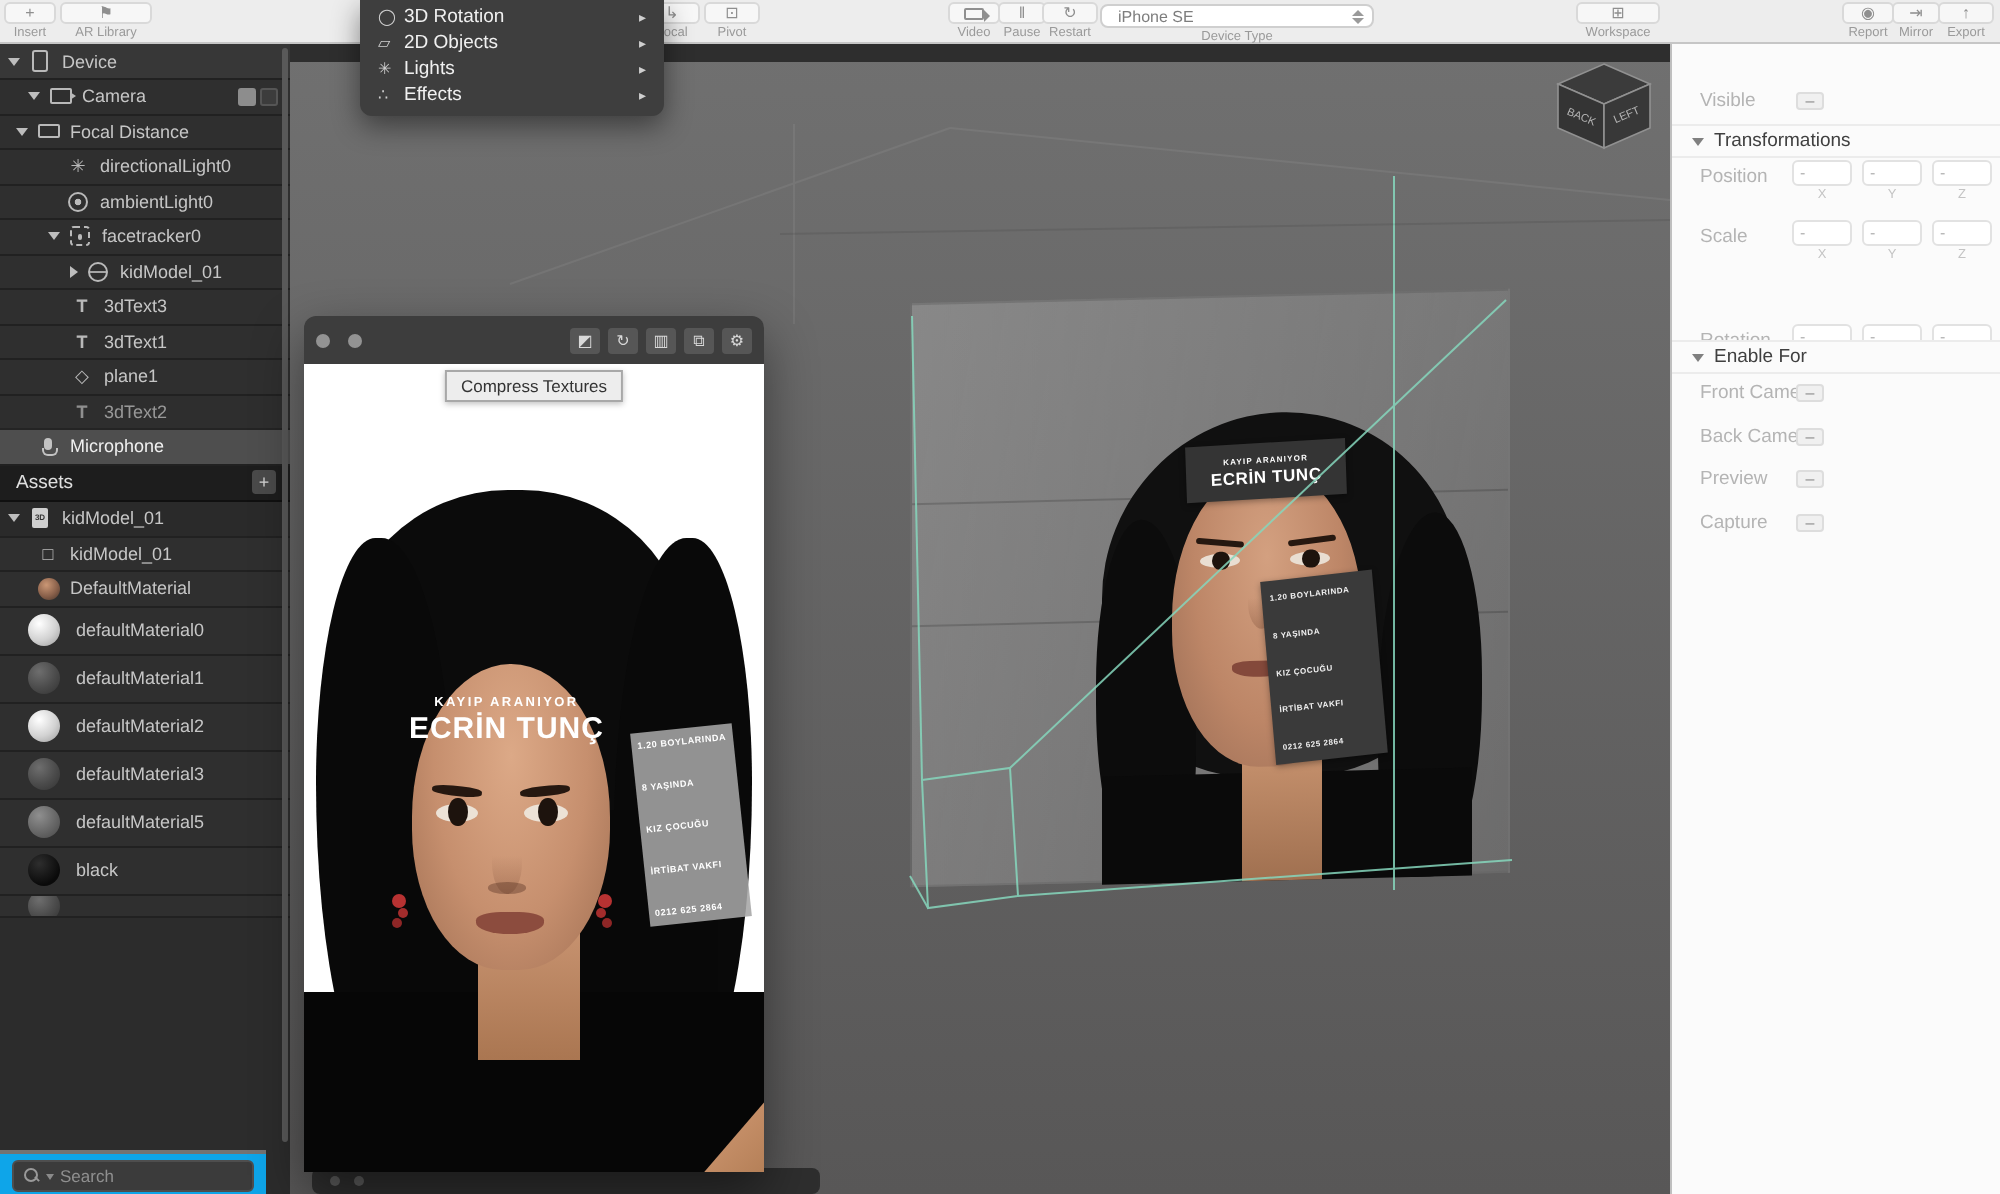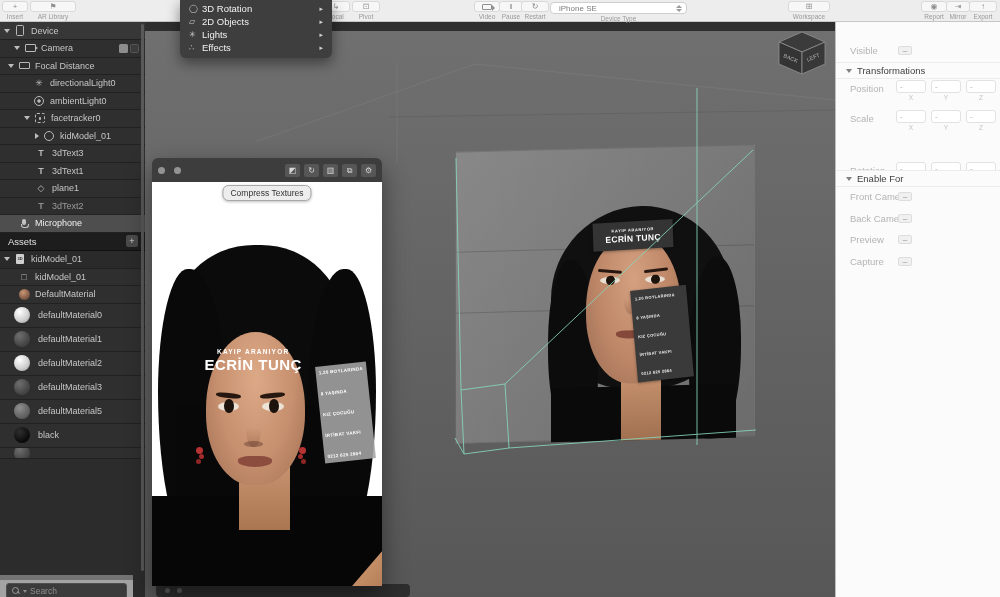--- a/index.html
+++ b/index.html
@@ -63,21 +63,21 @@
         display:flex;align-items:center;justify-content:center;font-size:9px;line-height:9px}
   .row.asset-dark{background:#2a2a2a;height:18px}
   .row.mat{height:24px}
   .row.mat-partial{height:11px;overflow:hidden}
   .mat-sphere{flex:0 0 auto;width:16px;height:16px;border-radius:50%;margin:0 8px 0 14px}
   .sph-white{background:radial-gradient(circle at 35% 30%,#fff,#d2d2d2 55%,#9a9a9a)}
   .sph-dark{background:radial-gradient(circle at 35% 30%,#6e6e6e,#4b4b4b 55%,#323232)}
   .sph-gray{background:radial-gradient(circle at 35% 30%,#8f8f8f,#676767 55%,#474747)}
   .sph-black{background:radial-gradient(circle at 35% 30%,#2e2e2e,#0a0a0a 70%)}
   #sb-scroll{position:absolute;right:1px;top:2px;bottom:26px;width:3px;background:#595959;border-radius:2px}
-  #search-wrap{position:absolute;left:0;right:12px;bottom:0;height:22px;background:#a3a3a3;border-top:5px solid #737373;padding:3px 6px}
+  #search-wrap{position:absolute;left:0;right:12px;bottom:0;height:22px;background:#0ea5e9;border-top:2px solid #737373;padding:3px 6px}
   #search-box{width:100%;height:16px;background:#3b3b3b;border:1px solid #4e4e4e;border-radius:3px;display:flex;align-items:center;padding:0 5px;gap:3px}
   .mag{position:relative;width:8px;height:8px;flex:0 0 auto}
   .mag::before{content:"";position:absolute;left:0;top:0;width:5px;height:5px;border:1px solid #9a9a9a;border-radius:50%}
   .mag::after{content:"";position:absolute;left:5px;top:5px;width:3px;height:1px;background:#9a9a9a;transform:rotate(45deg)}
   .mag-dn{width:0;height:0;border-left:2.5px solid transparent;border-right:2.5px solid transparent;border-top:3px solid #8a8a8a}
   #search-input{flex:1;background:transparent;border:none;outline:none;color:#bdbdbd;font-size:8.5px;font-family:"Liberation Sans",sans-serif}
   #search-input::placeholder{color:#8f8f8f}
 
   
   #viewport{position:absolute;left:145px;top:22px;width:690px;height:575px;background:linear-gradient(180deg,#707070,#585757);z-index:1;overflow:hidden}
@@ -117,21 +117,21 @@
   #hidden-win-bar{position:absolute;left:156px;top:584px;width:254px;height:13px;background:#2e2e2e;border-radius:4px;z-index:8}
   #hidden-win-bar i{position:absolute;top:4px;width:5px;height:5px;border-radius:50%;background:#5c5c5c}
   #hidden-win-bar i:first-child{left:9px}#hidden-win-bar i:last-child{left:21px}
   #simulator{position:absolute;left:152px;top:158px;width:230px;height:428px;z-index:20;border-radius:6px 6px 0 0;box-shadow:0 10px 26px rgba(0,0,0,.45)}
   #sim-titlebar{height:24px;background:#3d3d3d;border-radius:6px 6px 0 0;display:flex;align-items:center;padding:0 6px;gap:4px}
   .sim-dot{width:7px;height:7px;border-radius:50%;background:#939393}
   .sim-dot+.sim-dot{margin-left:5px}
   #sim-tb-icons{margin-left:auto;display:flex;gap:4px}
   .sim-tb-btn{width:15px;height:13px;border-radius:2px;background:#565656;color:#d8d8d8;font-size:8px;line-height:13px;text-align:center}
   #sim-content{position:relative;height:404px;background:#fff;overflow:hidden}
-  #sim-tooltip{position:absolute;left:50%;top:3px;transform:translateX(-50%);background:#ededed;border:1px solid #a8a8a8;border-radius:6px;
+  #sim-tooltip{position:absolute;left:50%;top:3px;transform:translateX(-50%);background:#ededed;border:1px solid #a8a8a8;border-radius:0;
                padding:2px 7px;font-size:8.5px;color:#333;white-space:nowrap;box-shadow:0 1px 3px rgba(0,0,0,.25);z-index:5}
   
   #portrait{position:absolute;left:0;top:56px;width:230px;height:348px}
   .pel{position:absolute}
   .p-hair-main{left:8%;top:2%;width:76%;height:50%;background:#0b0b0b;border-radius:48% 48% 40% 40%}
   .p-hair-left{left:2.5%;top:9%;width:30%;height:82%;background:#090909;border-radius:45% 55% 40% 60%}
   .p-hair-right{right:2.5%;top:9%;width:30%;height:82%;background:#090909;border-radius:55% 45% 60% 40%}
   .p-hair-mid{left:10%;top:48%;width:80%;height:34%;background:#080808}
   .p-hair-bottom{left:0;bottom:0;width:100%;height:26%;background:#060606}
   .p-neck{left:38%;top:60%;width:22%;height:24%;background:linear-gradient(#cf9a78,#aa7651)}

